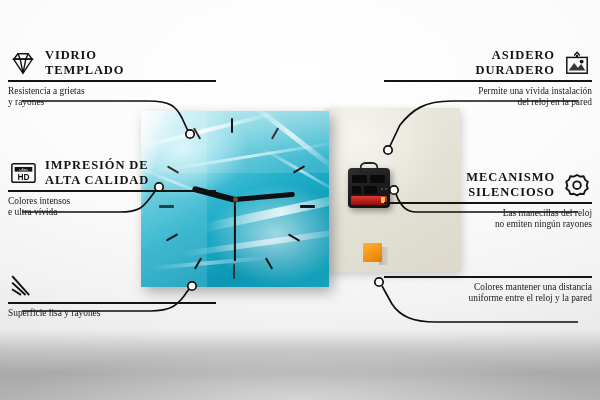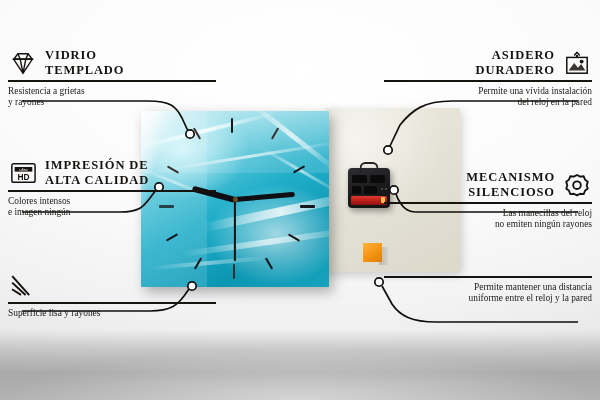--- a/index.html
+++ b/index.html
@@ -215,21 +215,21 @@
           <rect x="7" y="7.5" width="19" height="5" fill="#15120f"></rect>
           <text x="16.5" y="12" font-family="Liberation Sans, sans-serif" font-size="4.6" fill="#ffffff" text-anchor="middle">ultra</text>
           <text x="16.5" y="21.5" font-family="Liberation Sans, sans-serif" font-size="9" font-weight="bold" fill="#15120f" text-anchor="middle">HD</text>
         </svg>
       </span>
       <span class="ftitle">IMPRESIÓN DE
 ALTA CALIDAD</span>
     </div>
     <div class="frule"></div>
     <div class="fsub">Colores intensos
-e imagen ningún</div>
+e ultra vívida</div>
   </div>
 
   <div class="feat left" id="f3">
     <div class="fhead">
       <span class="ico">
         <svg viewBox="0 0 32 28">
             <g stroke="#15120f" stroke-width="2" fill="none" stroke-linecap="square">
           <path d="M5 4 L22 23"></path>
               <path d="M5 11 L18 23"></path>
               <path d="M5 18 L13 23"></path>
@@ -275,17 +275,17 @@
       <span class="ftitle">MECANISMO
 SILENCIOSO</span>
     </div>
     <div class="frule"></div>
     <div class="fsub">Las manecillas del reloj
 no emiten ningún rayones</div>
   </div>
 
   <div class="feat right" id="f6">
     <div class="frule"></div>
-    <div class="fsub">Permite mantener una distancia
+    <div class="fsub">Colores mantener una distancia
 uniforme entre el reloj y la pared</div>
   </div>
 
 </div>
 
 </body></html>

